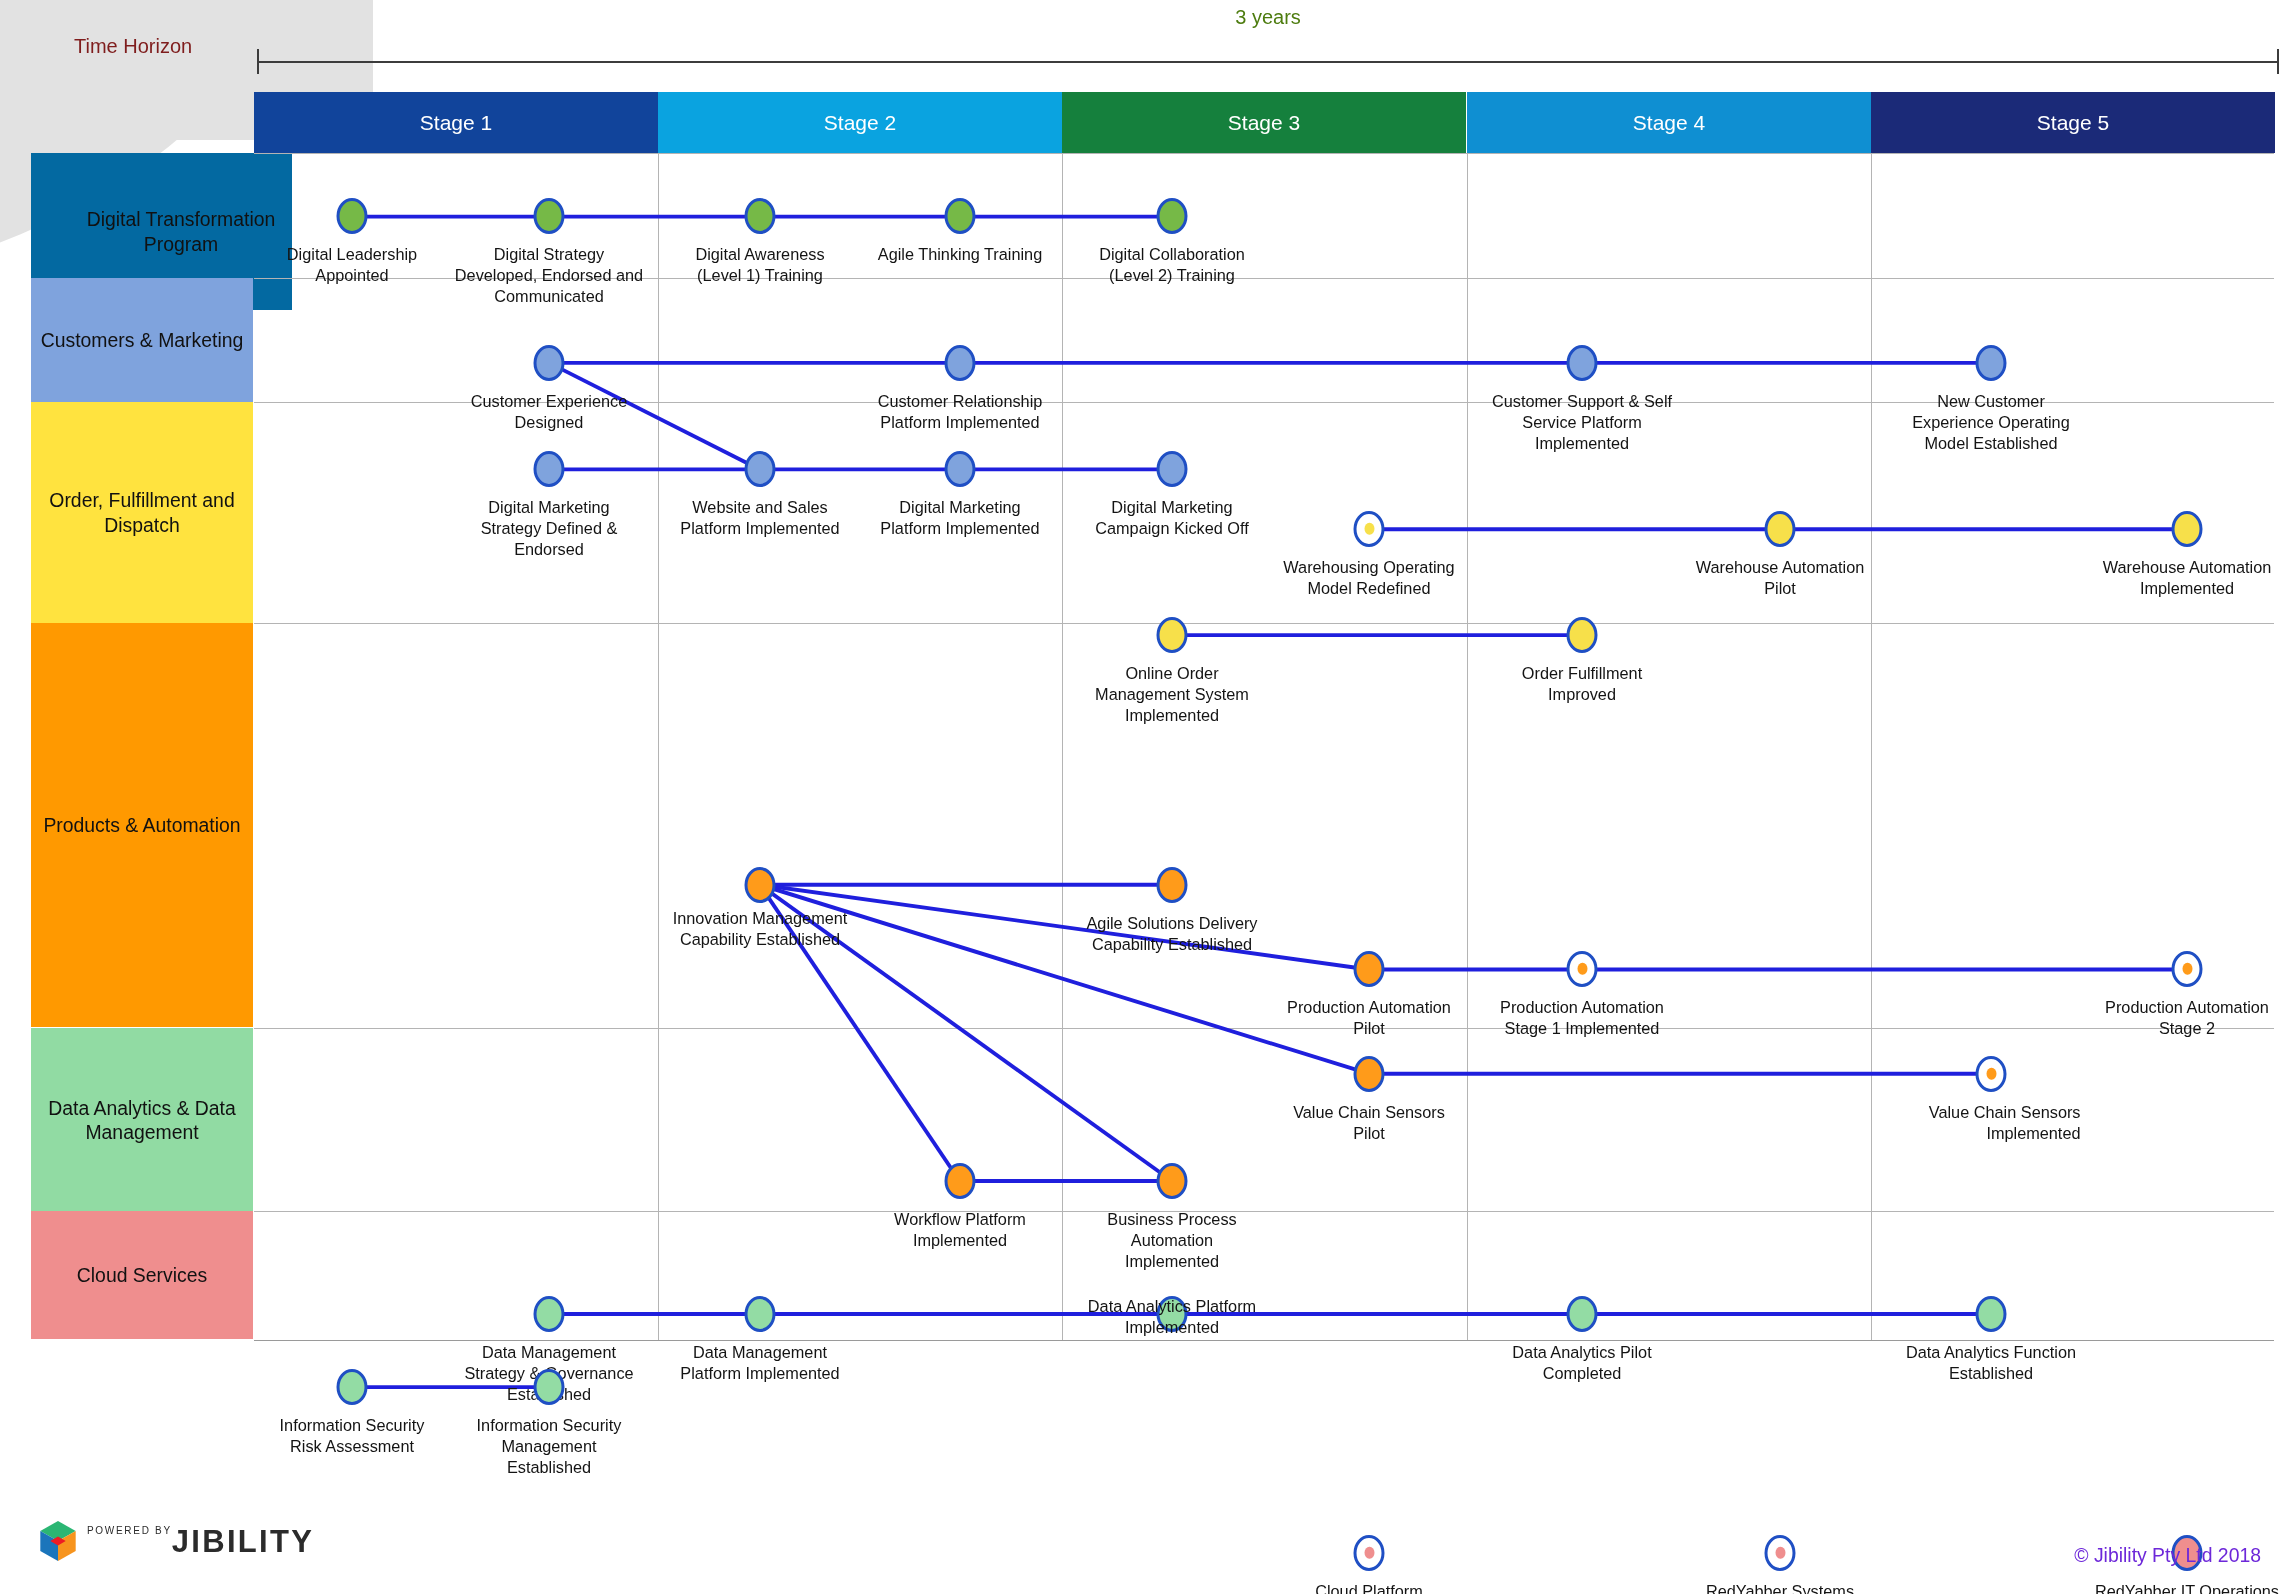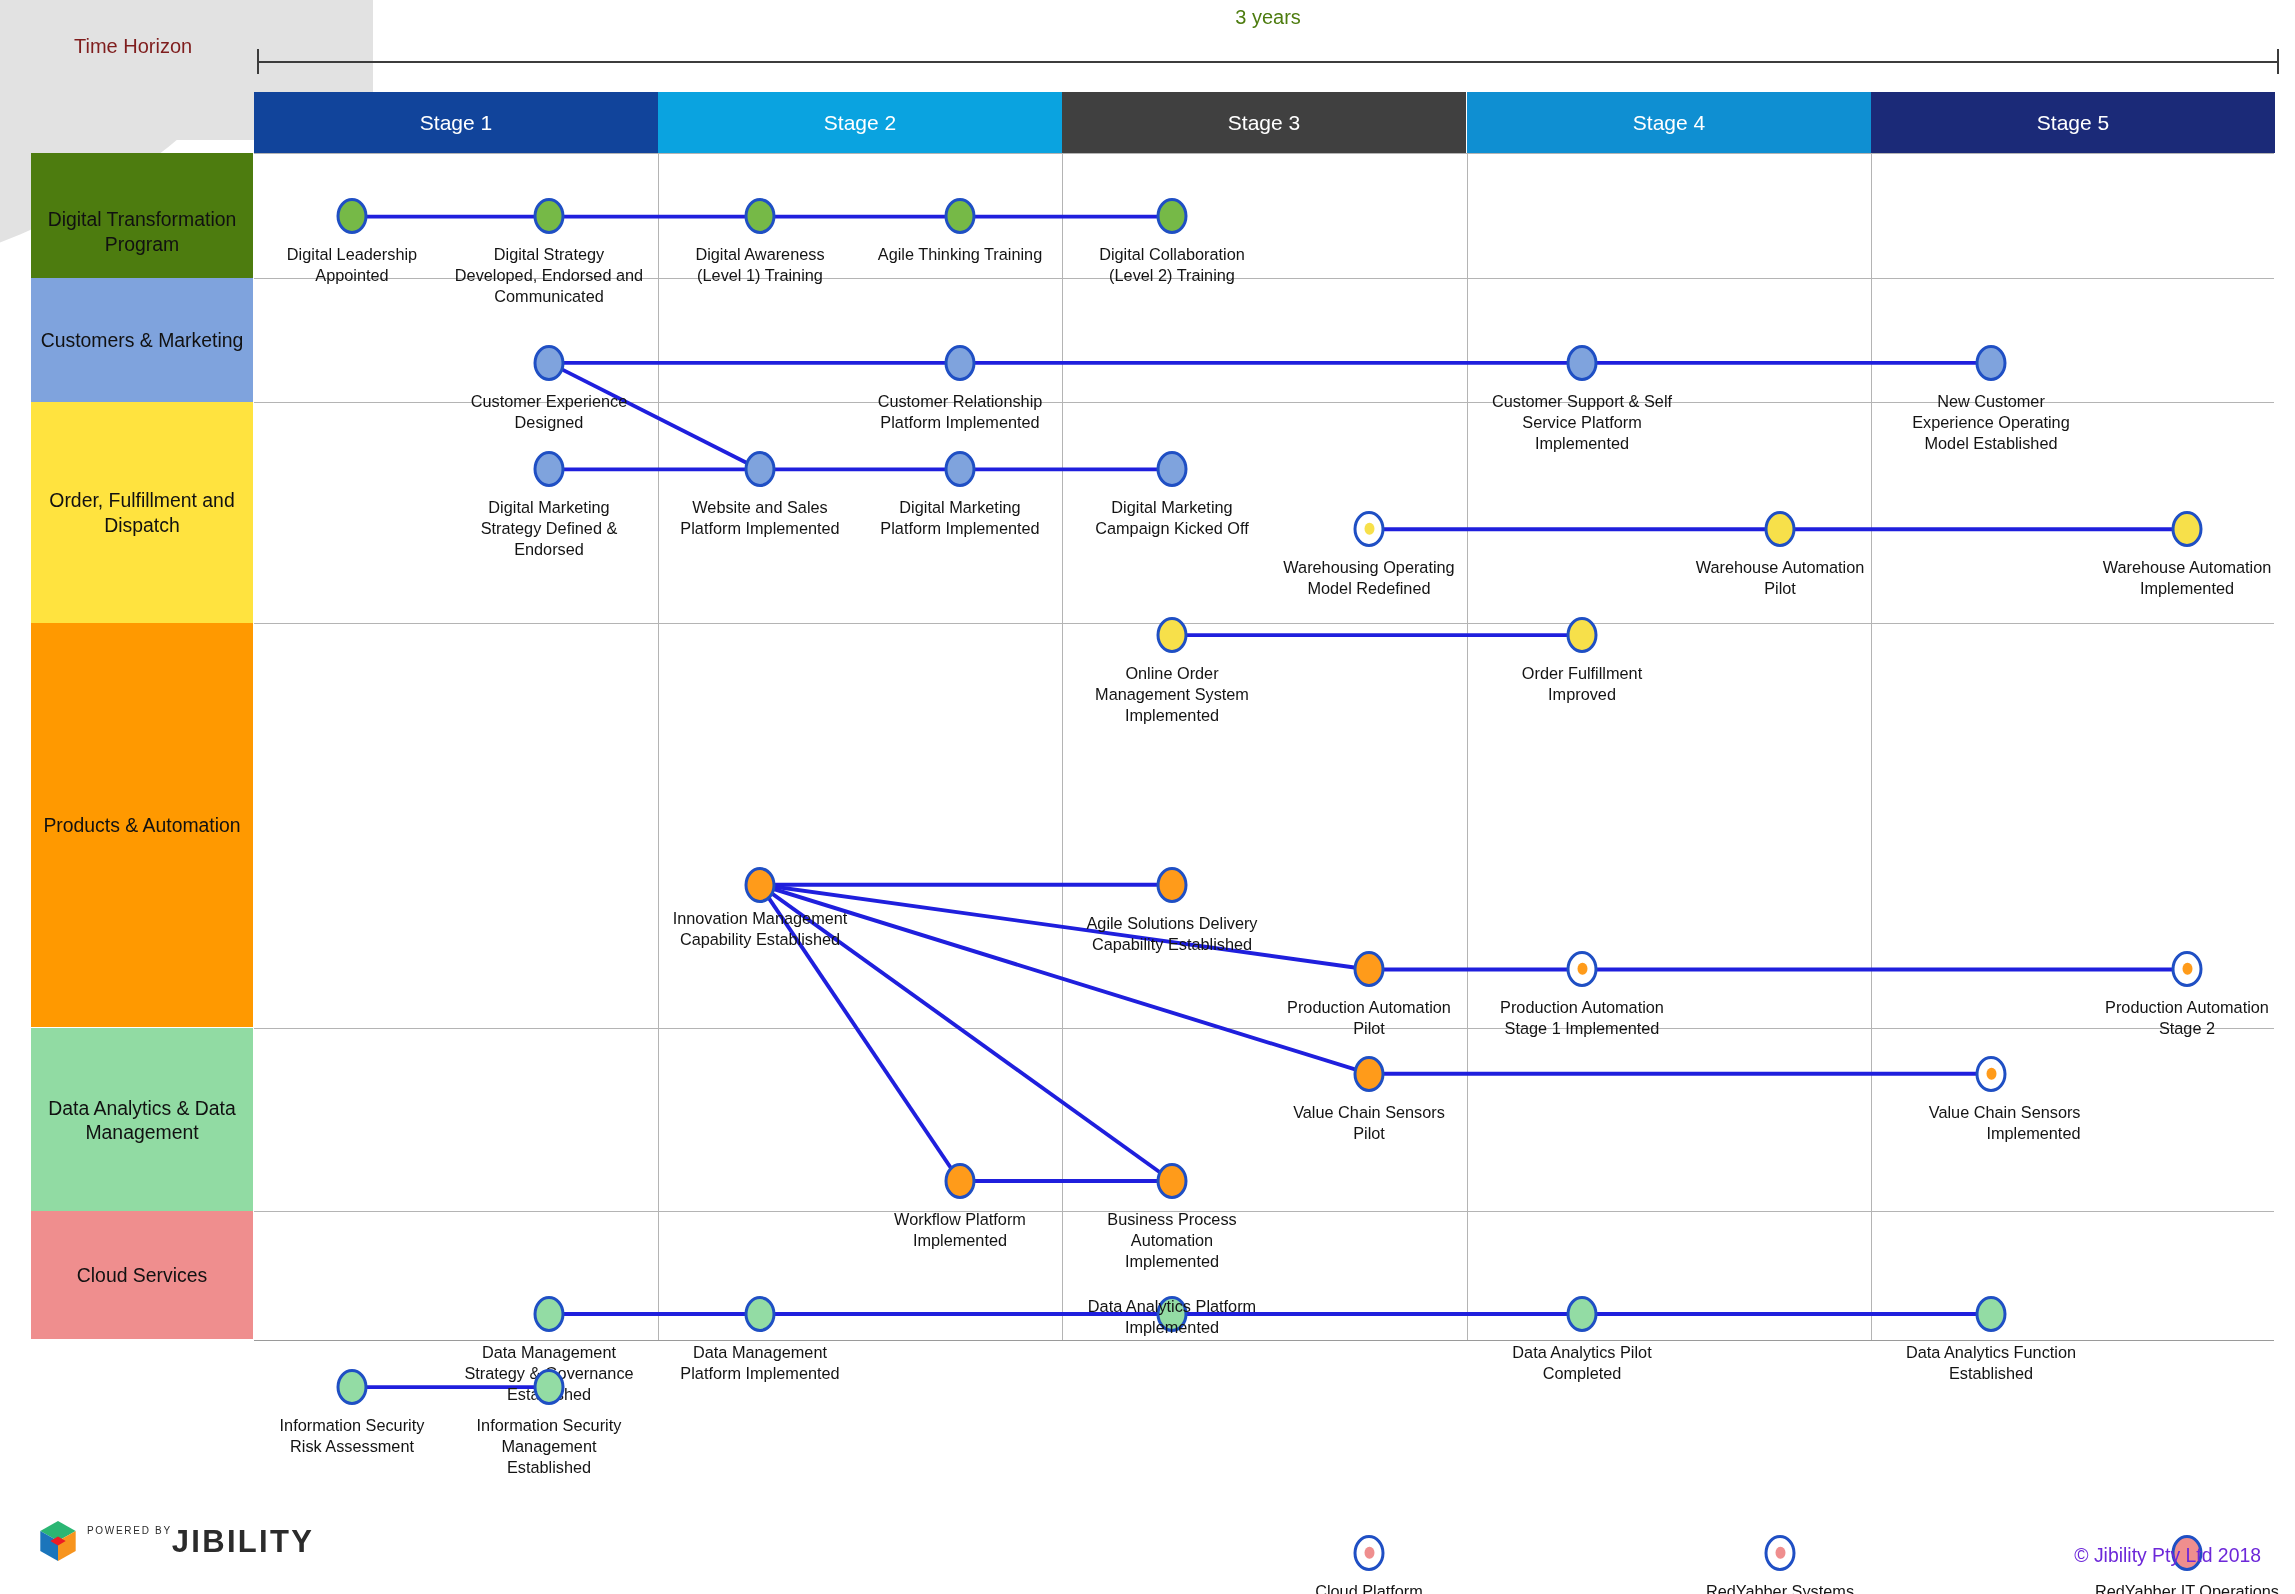--- a/index.html
+++ b/index.html
@@ -83,32 +83,32 @@
 </div>
 
 <div id="board">
   <div class="stage-header-row" id="stage-headers">
       <div class="stage-header" style="left: 0px; width: 404px; background: rgb(17, 68, 155);">
         <span>Stage 1</span>
       </div>
       <div class="stage-header" style="left: 404px; width: 404px; background: rgb(10, 163, 224);">
         <span>Stage 2</span>
       </div>
-      <div class="stage-header" style="left: 808px; width: 404px; background: #404040;">
+      <div class="stage-header" style="left: 808px; width: 404px; background: #15803d;">
         <span>Stage 3</span>
       </div>
       <div class="stage-header" style="left: 1213px; width: 404px; background: rgb(15, 143, 210);">
         <span>Stage 4</span>
       </div>
       <div class="stage-header" style="left: 1617px; width: 404px; background: rgb(27, 42, 120);">
         <span>Stage 5</span>
       </div>
     </div>
   <div id="lanes">
-      <div class="rowband" style="top: 61px; height: 157px; background: #4d7c0f;">
+      <div class="rowband" style="top: 61px; height: 157px; background: #0369a1; padding-left: 39px;">
         <span>Digital Transformation Program</span>
       </div>
       <div class="rowcells" style="top: 61px; height: 125px;">
         <div class="colsep" style="left: 404px;"></div>
         <div class="colsep" style="left: 808px;"></div>
         <div class="colsep" style="left: 1213px;"></div>
         <div class="colsep" style="left: 1617px;"></div>
       </div>
       <div class="rowband" style="top: 186px; height: 124px; background: rgb(127, 163, 221);">
         <span>Customers &amp; Marketing</span>

